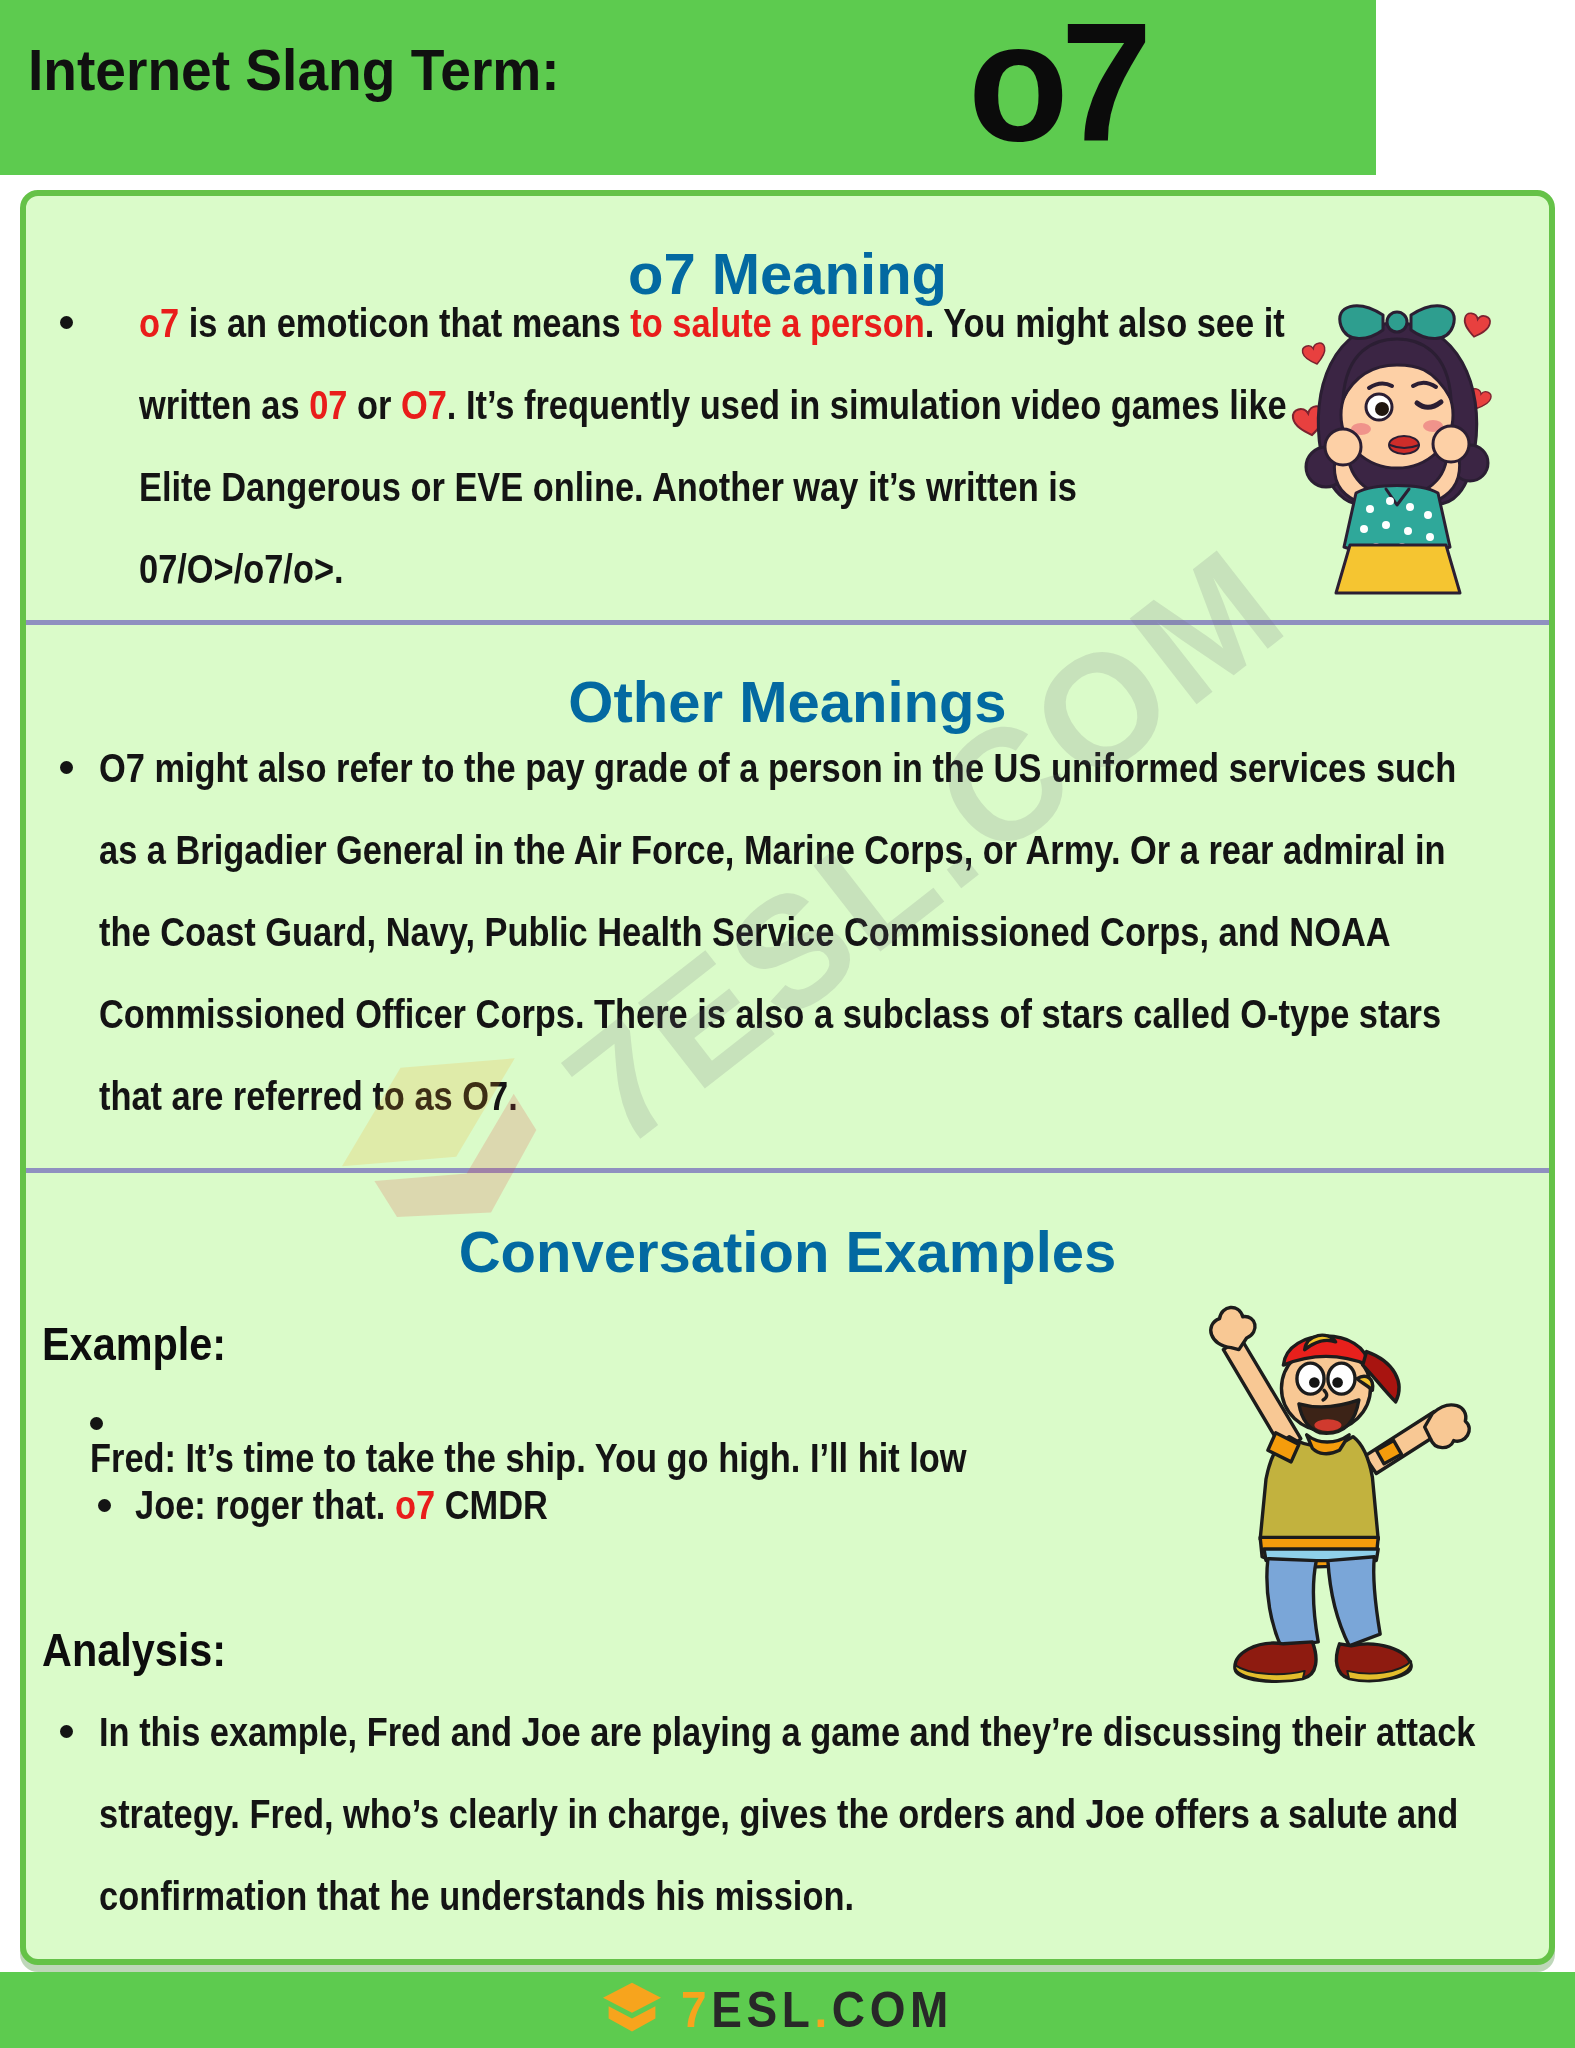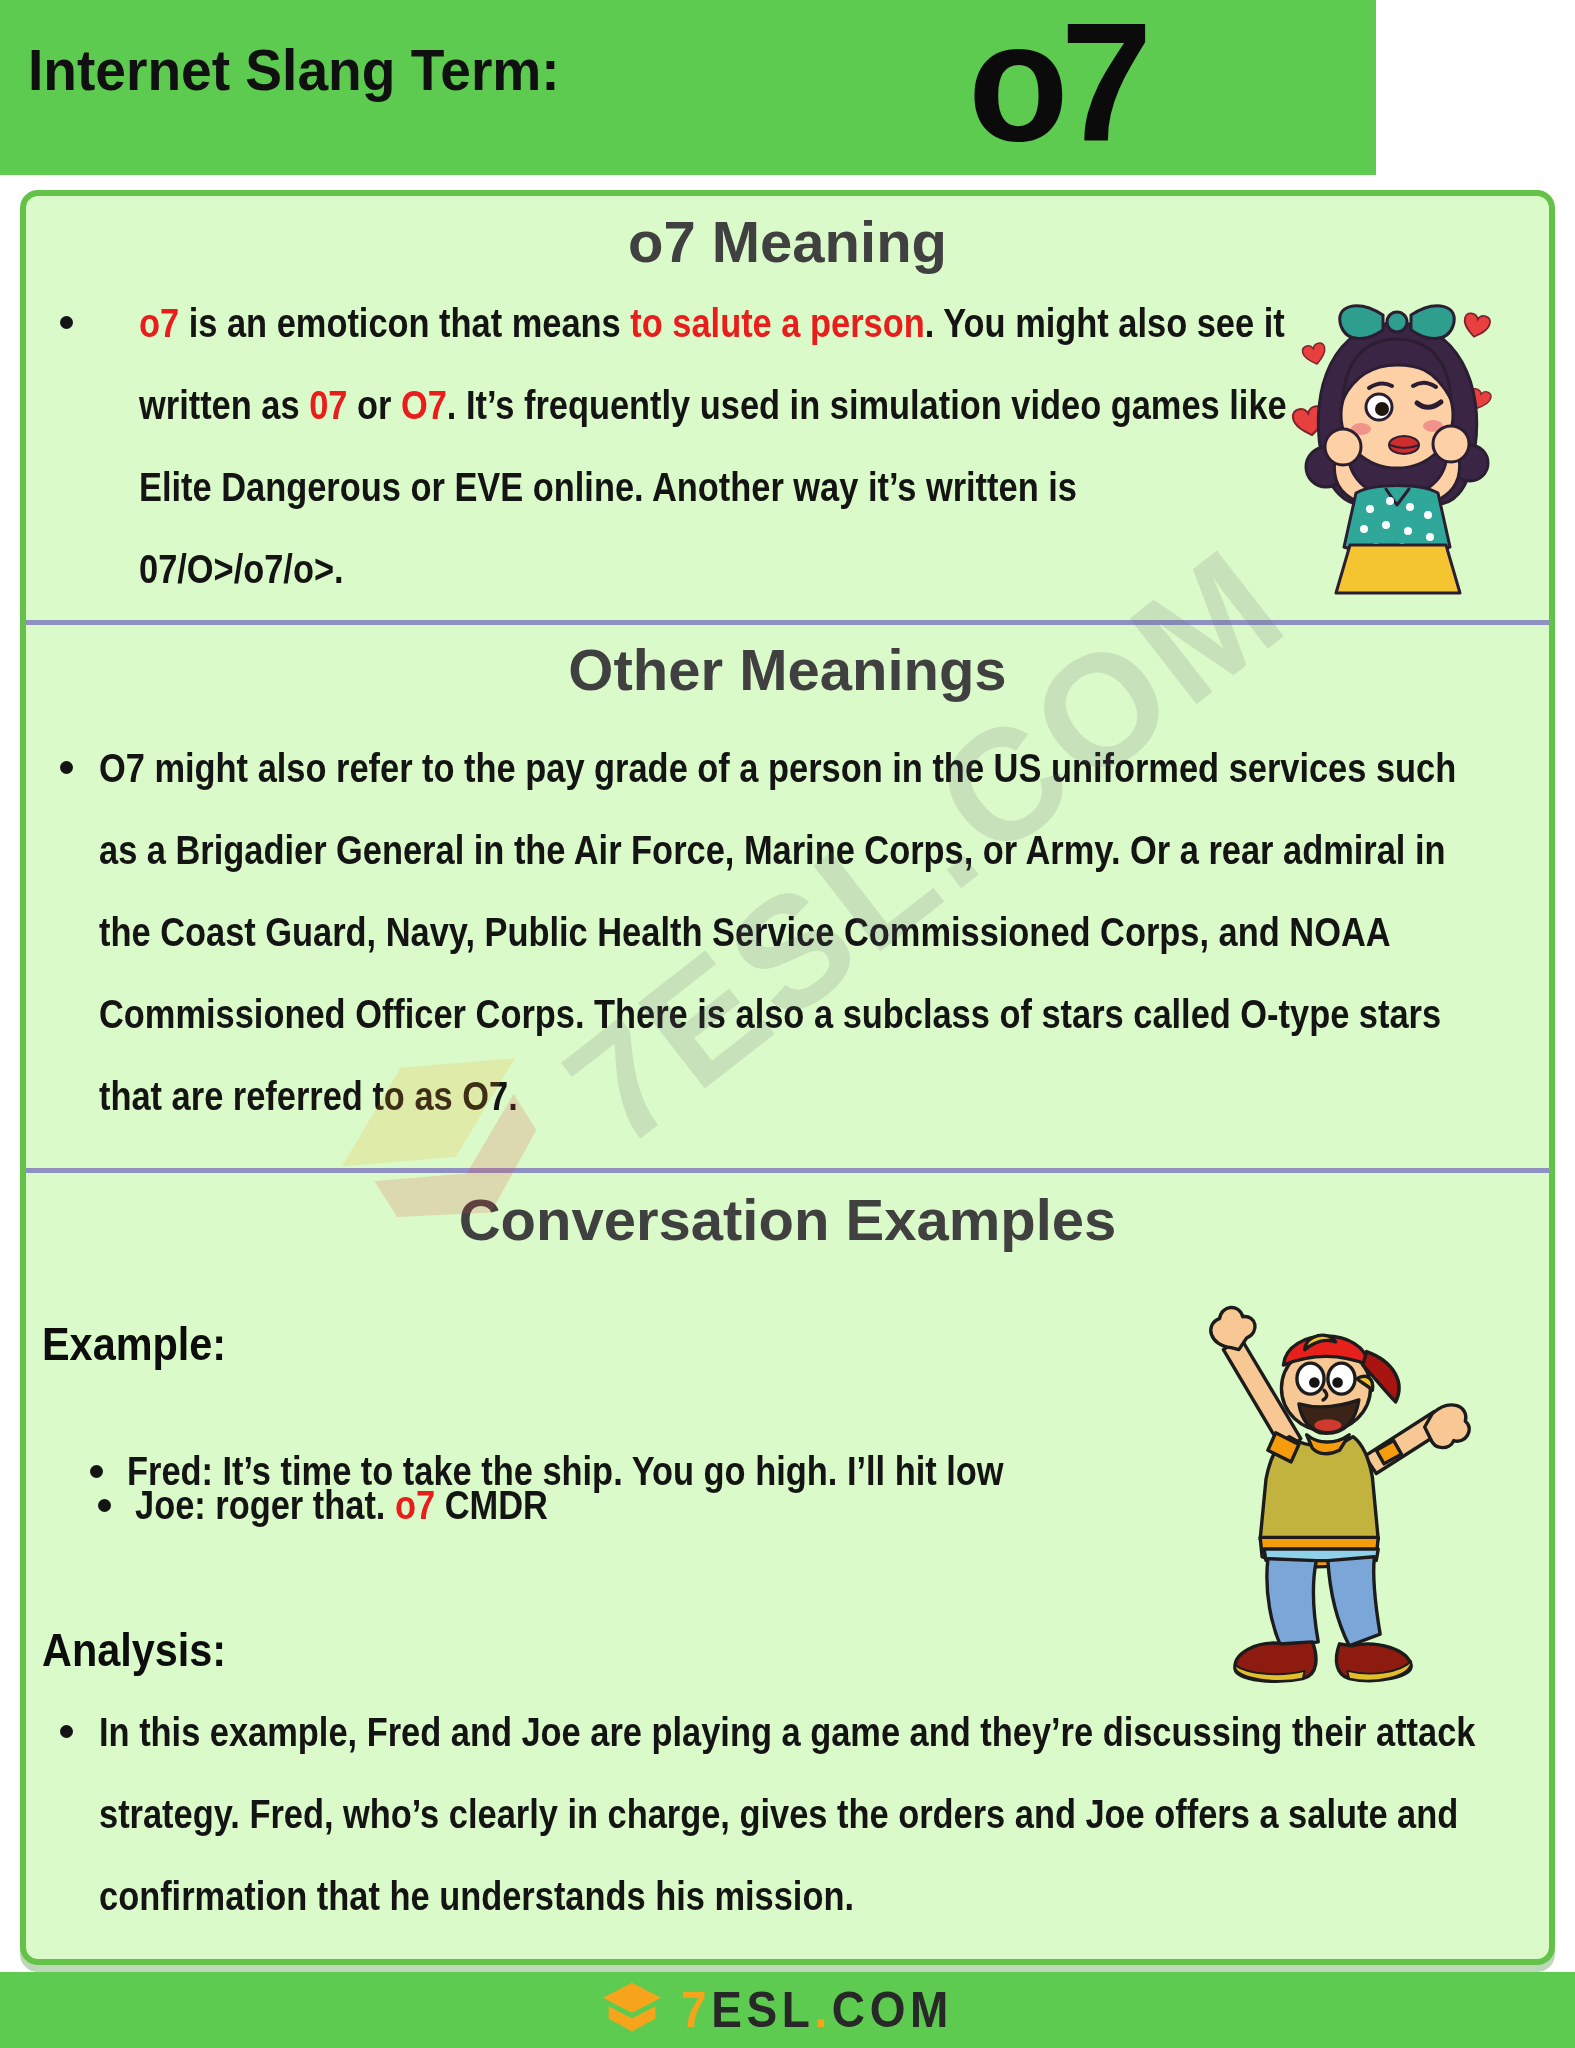--- a/index.html
+++ b/index.html
@@ -6,37 +6,37 @@
     font-family:"Liberation Sans",sans-serif;}
   .header{position:relative;width:1376px;height:175px;background:var(--green);}
   .header-label{position:absolute;left:28px;top:36px;font-size:58px;font-weight:bold;color:#101010;
     transform:scaleX(.95);transform-origin:0 0;letter-spacing:0;}
   .header-term{position:absolute;left:968px;top:-14px;font-size:168px;font-weight:bold;color:#0b0b0b;
     letter-spacing:-8px;transform:scaleX(.98);transform-origin:0 0;}
   .panel{position:relative;margin:15px 20px 0 20px;width:1535px;height:1775px;box-sizing:border-box;
     background:var(--panel-bg);border:6px solid var(--panel-border);border-radius:18px;
     box-shadow:0 7px 0 rgba(70,140,55,.35);}
   .title{position:absolute;left:0;width:100%;text-align:center;font-size:58px;font-weight:bold;
-    color:#404040;line-height:64px;}
+    color:#0369a1;line-height:64px;margin-top:32px;}
   .t1{top:14px;}
   .t2{top:442px;}
   .t3{top:992px;}
   .divider{position:absolute;left:0;right:0;height:5px;background:var(--divider);}
   .d1{top:424px;}
   .d2{top:972px;}
   .bullet{position:absolute;display:flex;}
   .dot{flex:none;width:13px;height:13px;border-radius:50%;background:#141414;}
   .body-txt{font-size:40px;line-height:82px;font-weight:bold;color:#141414;white-space:nowrap;
     transform:scaleX(.86);transform-origin:0 0;}
   .one-line{line-height:56px;}
   .b1{top:86px;left:34px;gap:40px;}
   .b1 .dot{margin:34px 26px 0 0;}
   .b2{top:531px;left:34px;}
   .b2 .dot{margin:34px 26px 0 0;}
-  .b-fred{top:1247px;left:64px;}
+  .b-fred{top:1199px;left:64px;flex-direction:column;}
   .b-joe{top:1281px;left:72px;}
   .b-fred .dot,.b-joe .dot{margin:22px 24px 0 0;}
   .b-analysis{top:1495px;left:34px;}
   .b-analysis .dot{margin:34px 26px 0 0;}
   .side-label{position:absolute;left:16px;font-size:46px;font-weight:bold;color:#0d0d0d;line-height:52px;
     transform:scaleX(.9);transform-origin:0 0;}
   .lbl-example{top:1122px;}
   .lbl-analysis{top:1428px;}
   .red{color:var(--red);}
   .girl{position:absolute;top:99px;right:44px;width:215px;height:300px;}

